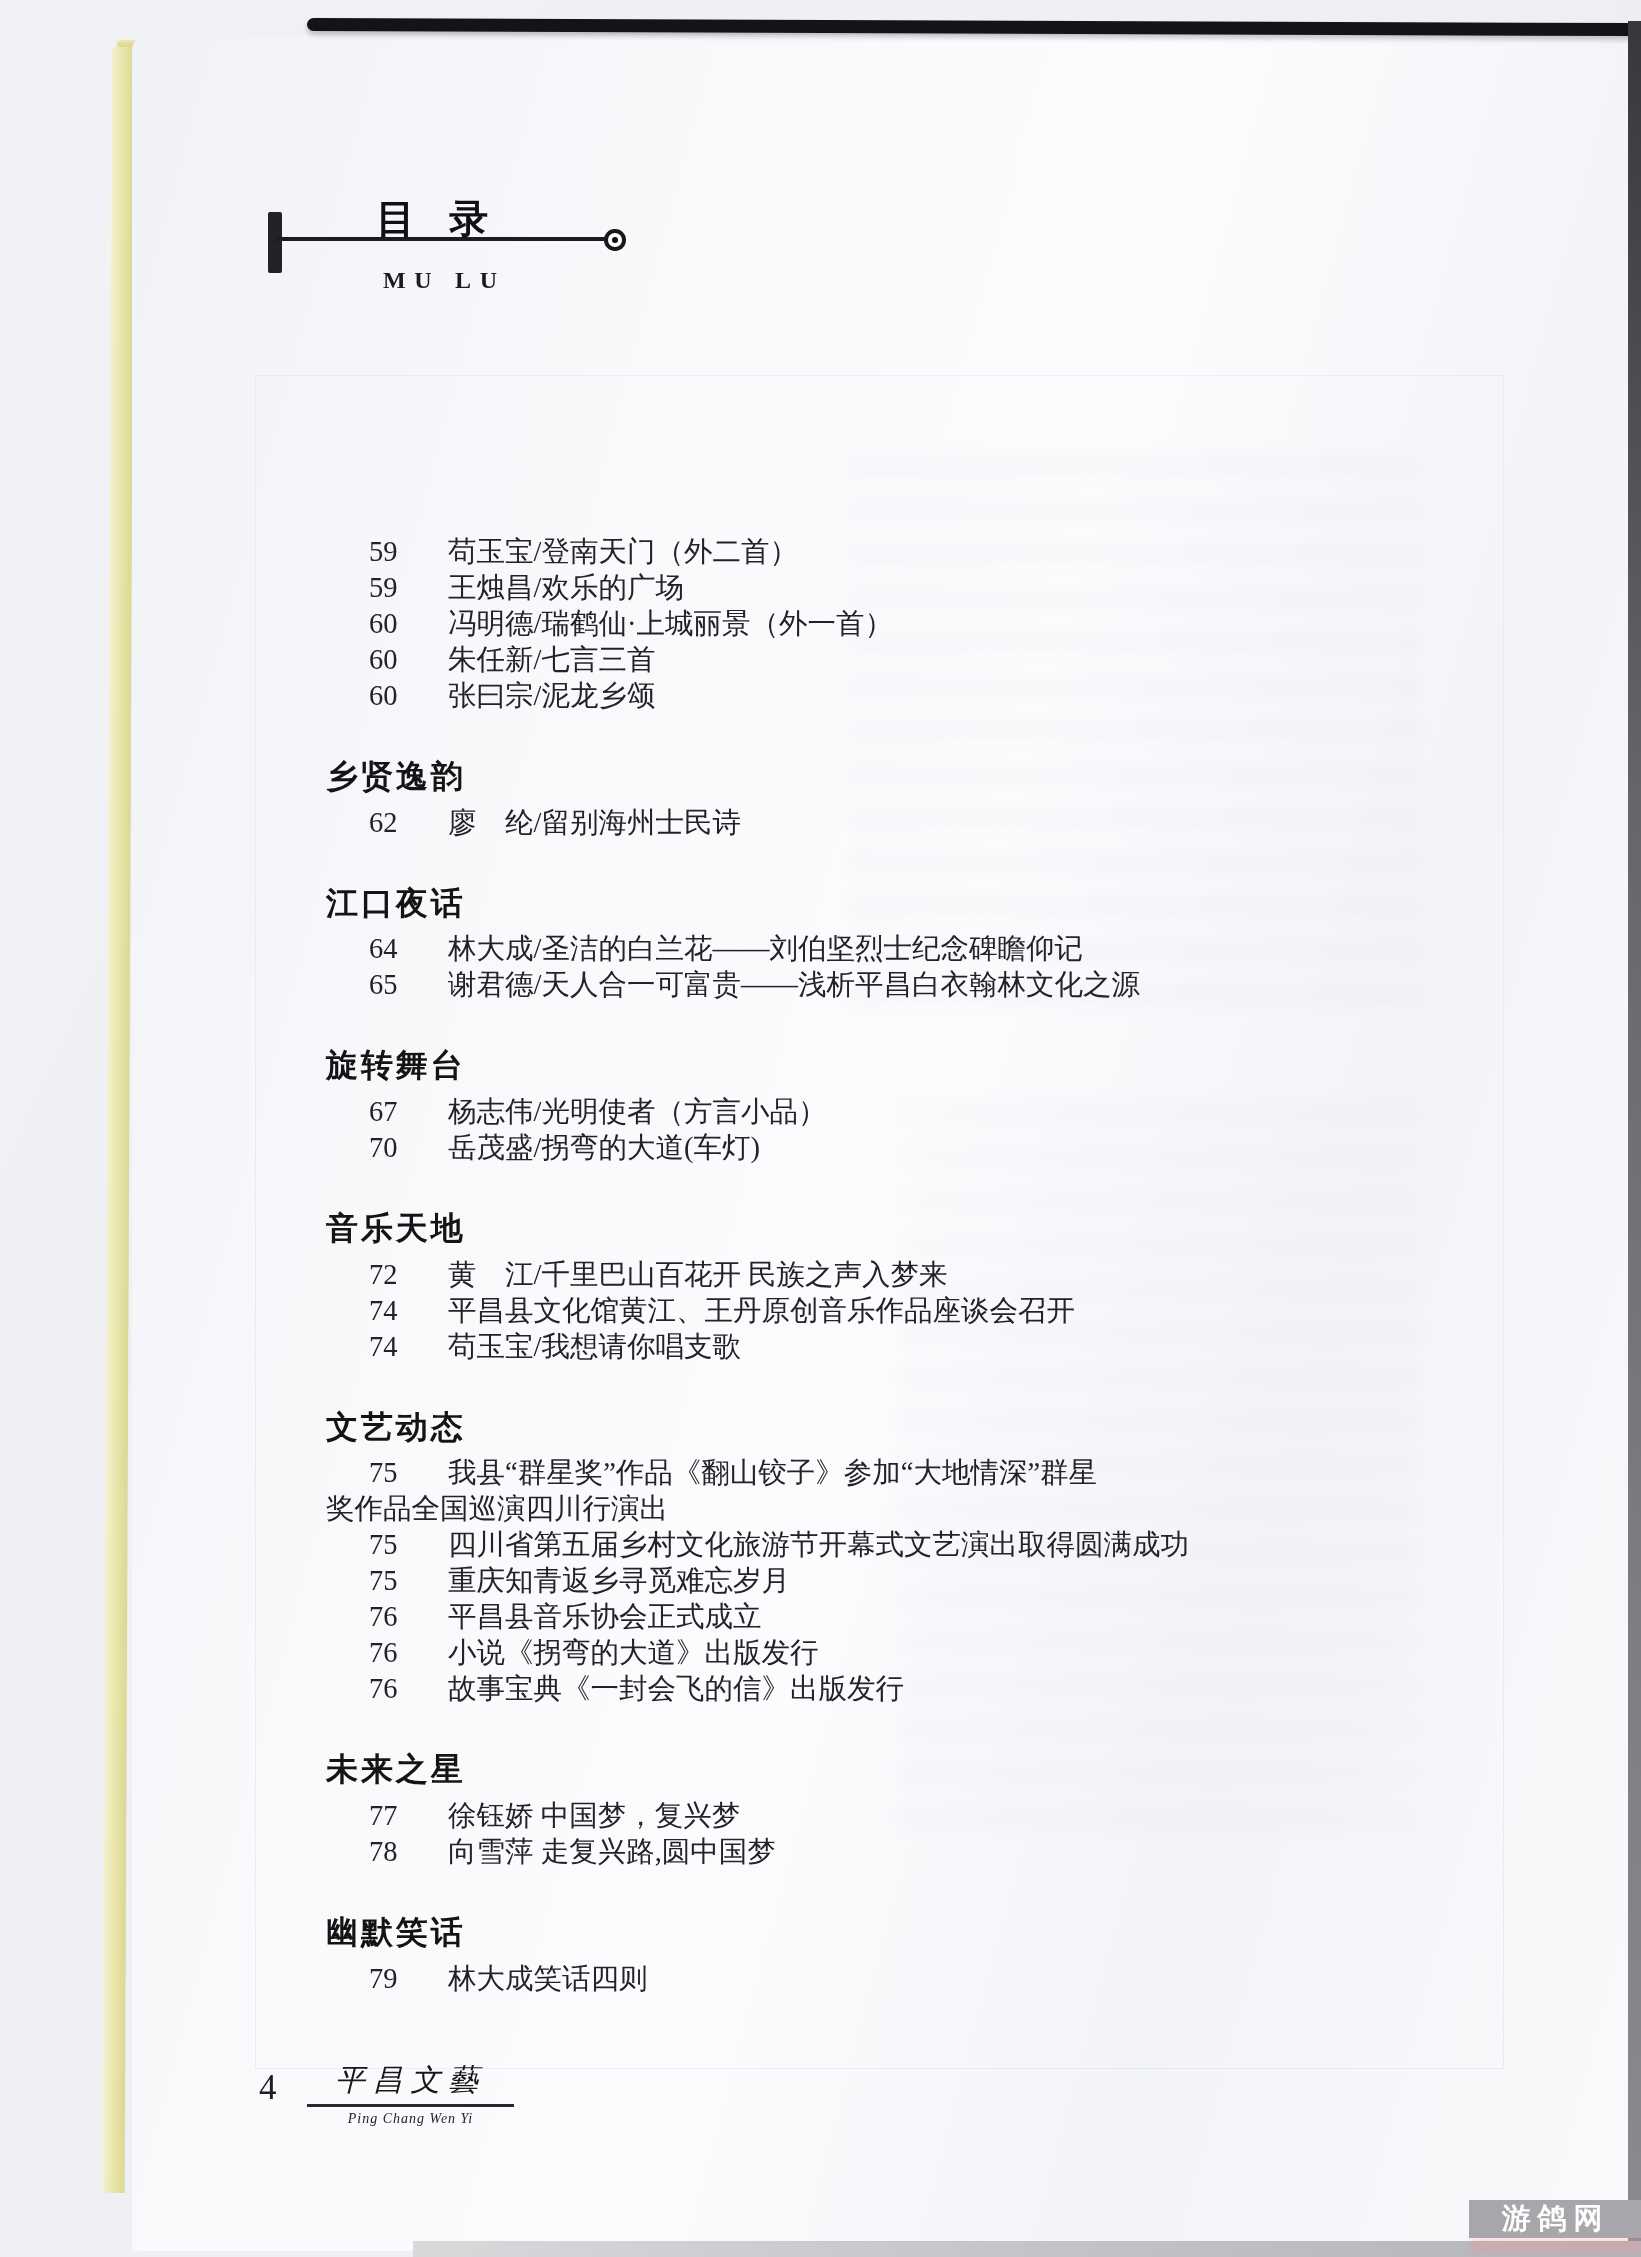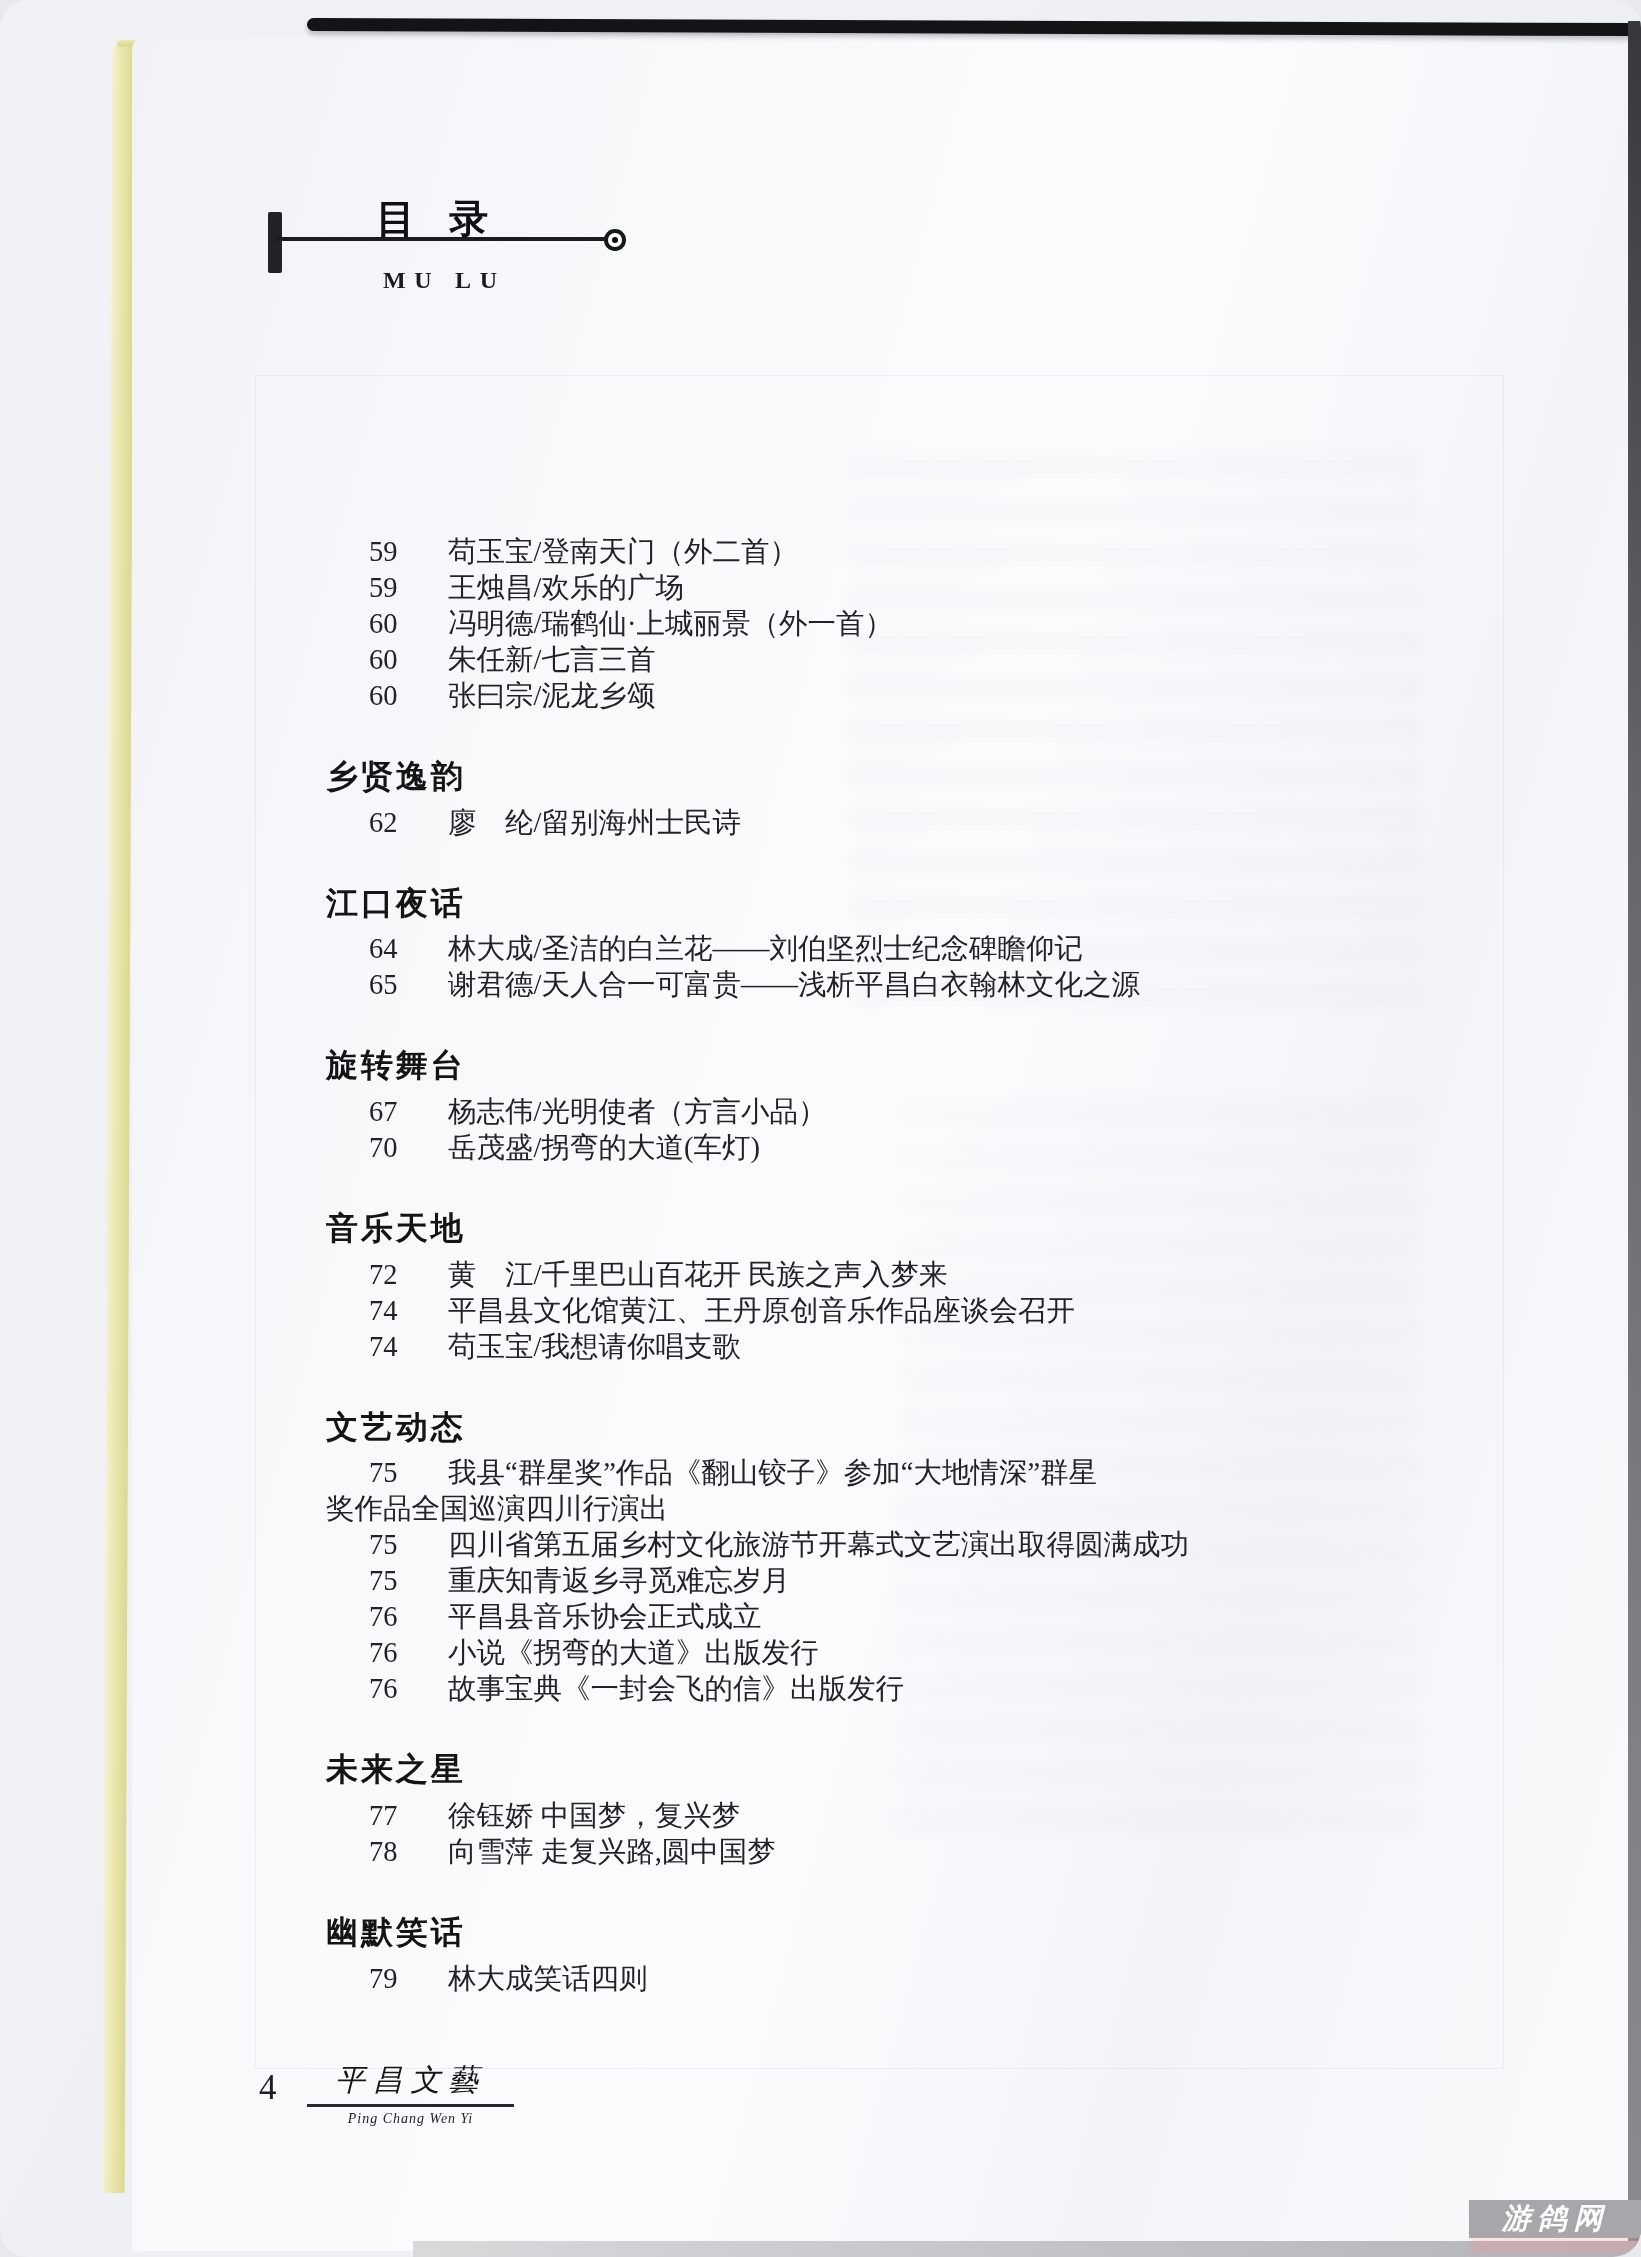--- a/index.html
+++ b/index.html
@@ -1,21 +1,20 @@
 <!DOCTYPE html>
 <html><head>
 <meta charset="utf-8">
 <style>
   html,body{margin:0;padding:0;}
   body{background:#e8e9ec;}
   .stage{
     position:relative;width:1641px;height:2257px;overflow:hidden;
     background:linear-gradient(115deg,#f1f2f5 0%,#eef0f3 40%,#ecedf0 100%);
     font-family:"Liberation Serif","DejaVu Serif",serif;
-    border-radius:28px;
   }
   
   .page{
     position:absolute;left:132px;top:35px;width:1498px;height:2216px;
     background:linear-gradient(105deg,#f1f2f6 0%,#f8f9fb 28%,#fcfcfe 52%,#f3f4f8 74%,#fafafc 100%);
     border-radius:15.4px 0 0 0;
   }
   
   .edge-left{
     position:absolute;left:112px;top:42px;width:22px;height:2151px;
@@ -81,21 +80,21 @@
   .f-cn{font-size:30px;font-weight:normal;font-style:italic;letter-spacing:7.7px;color:#17171a;white-space:nowrap;}
   .f-rule{height:2.9px;background:#28282d;margin:2.9px 0 3.9px 0;}
   .f-py{font-size:14px;font-style:italic;color:#1d1d22;letter-spacing:1px;white-space:nowrap;}
   
   .watermark{
     position:absolute;left:1469px;top:2200px;width:173px;height:38px;background:#a7a7ab;
     display:flex;align-items:center;justify-content:center;z-index:9;
   }
   .watermark span{
     font-family:"Liberation Sans","DejaVu Sans",sans-serif;
-    color:#fdfdfe;font-size:29px;font-weight:bold;font-style:italic;letter-spacing:6.8px;
+    color:#fdfdfe;font-size:29px;font-weight:bold;letter-spacing:6.8px;
   }
   .watermark-url{
     position:absolute;left:1471px;top:2238px;width:170px;height:14.5px;z-index:9;
     background:rgba(242,150,150,0.30);filter:blur(2.9px);
   }
 </style>
 </head>
 <body>
 
 <div class="stage">

